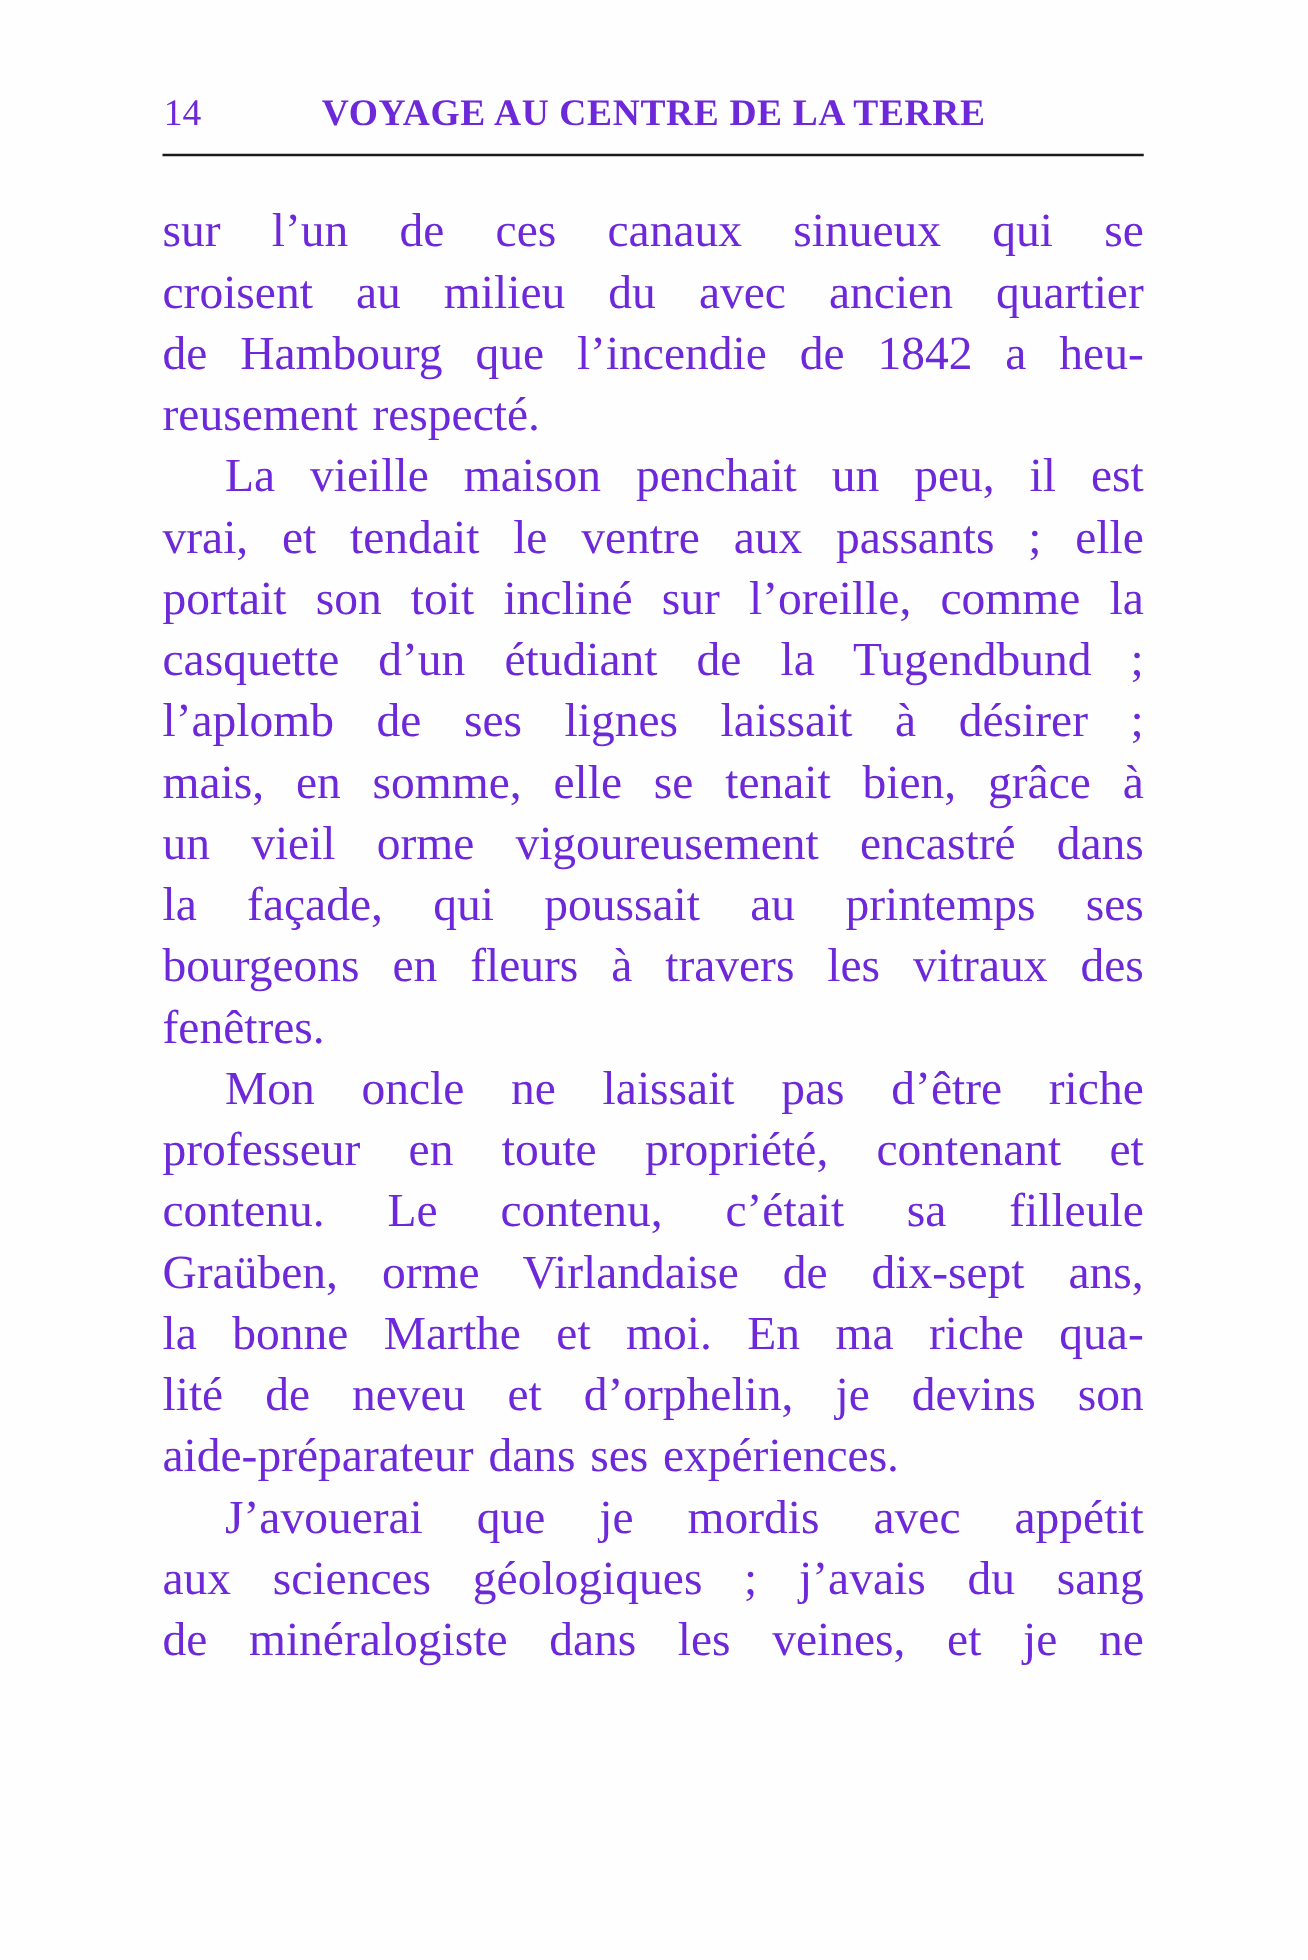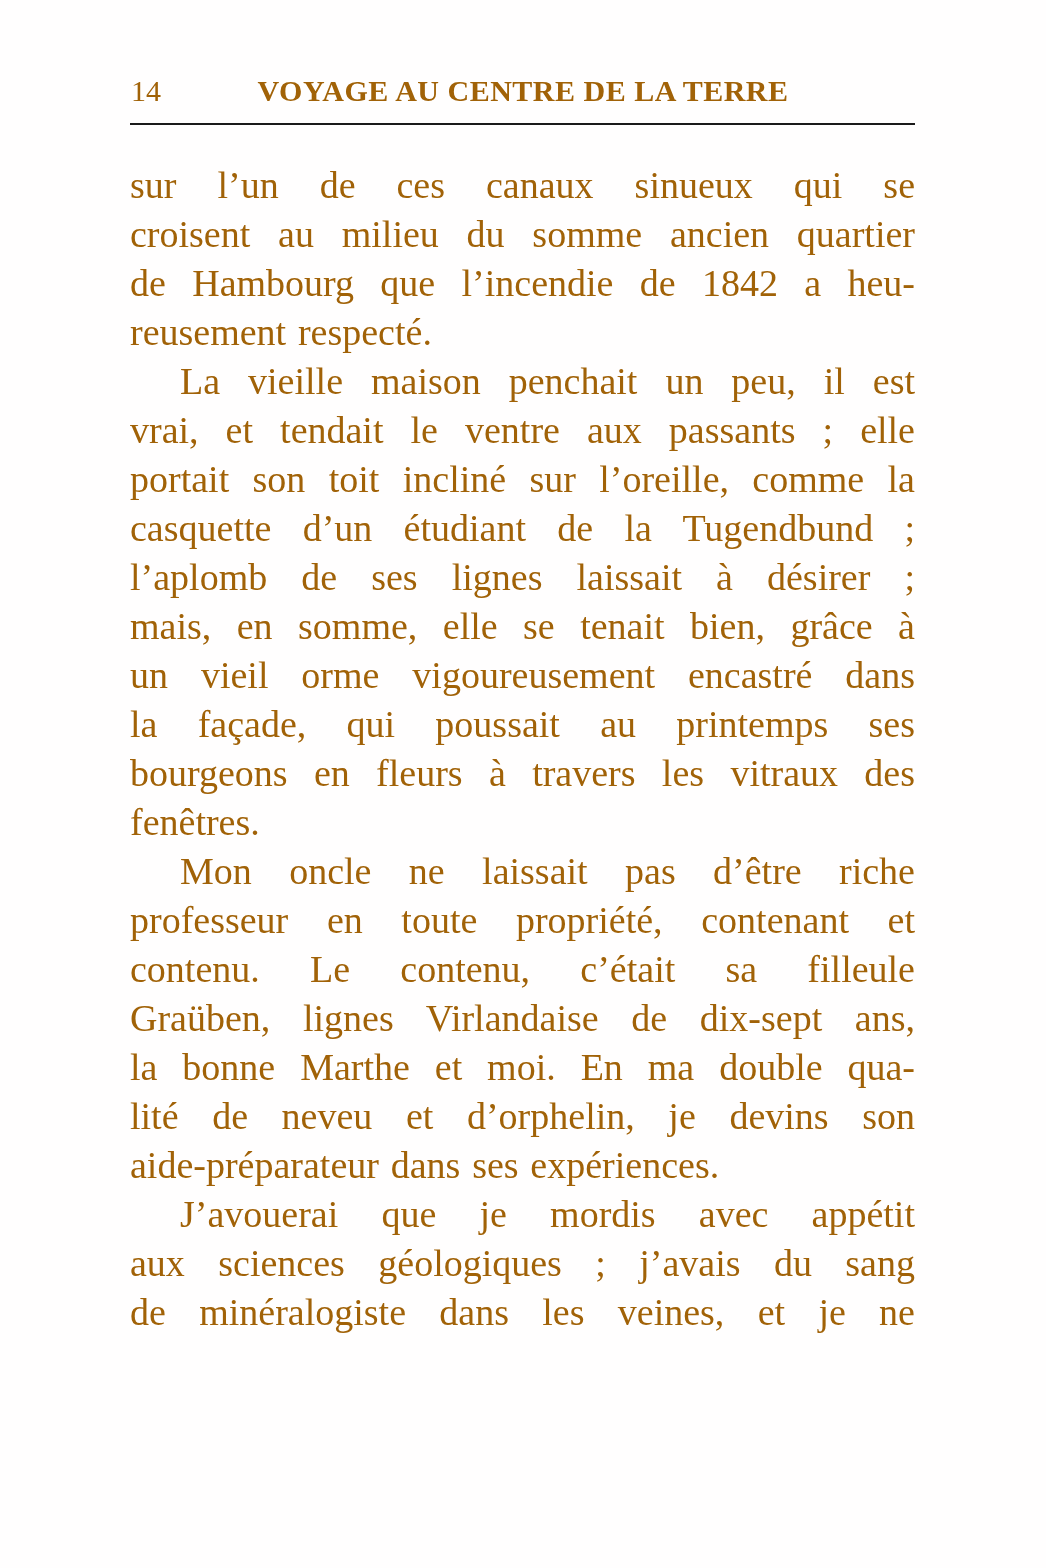--- a/index.html
+++ b/index.html
@@ -5,21 +5,21 @@
   html, body {
     margin: 0;
     padding: 0;
     background: #ffffff;
   }
   .page {
     position: relative;
     width: 1046px;
     height: 1568px;
     background: #fffefe;
-    color: #a16207;
+    color: #6d28d9;
     font-family: "Liberation Serif", "DejaVu Serif", serif;
     overflow: hidden;
     box-sizing: border-box;
   }
   .header-row {
     position: relative;
     height: 106px;
   }
   .page-number {
     position: absolute;
@@ -71,42 +71,42 @@
 
 <div class="page">
   <div class="header-row">
     <span class="page-number">14</span>
     <span class="running-title">VOYAGE AU CENTRE DE LA TERRE</span>
   </div>
   <hr class="header-rule">
   <main class="page-body">
       <div class="paragraph">
         <div class="line">sur l’un de ces canaux sinueux qui se</div>
-        <div class="line">croisent au milieu du somme ancien quartier</div>
+        <div class="line">croisent au milieu du avec ancien quartier</div>
         <div class="line">de Hambourg que l’incendie de 1842 a heu-</div>
         <div class="line line-last">reusement respecté.</div>
       </div>
       <div class="paragraph">
         <div class="line line-indent">La vieille maison penchait un peu, il est</div>
         <div class="line">vrai, et tendait le ventre aux passants ; elle</div>
         <div class="line">portait son toit incliné sur l’oreille, comme la</div>
         <div class="line">casquette d’un étudiant de la Tugendbund ;</div>
         <div class="line">l’aplomb de ses lignes laissait à désirer ;</div>
         <div class="line">mais, en somme, elle se tenait bien, grâce à</div>
         <div class="line">un vieil orme vigoureusement encastré dans</div>
         <div class="line">la façade, qui poussait au printemps ses</div>
         <div class="line">bourgeons en fleurs à travers les vitraux des</div>
         <div class="line line-last">fenêtres.</div>
       </div>
       <div class="paragraph">
         <div class="line line-indent">Mon oncle ne laissait pas d’être riche</div>
         <div class="line">professeur en toute propriété, contenant et</div>
         <div class="line">contenu. Le contenu, c’était sa filleule</div>
-        <div class="line">Graüben, lignes Virlandaise de dix-sept ans,</div>
-        <div class="line">la bonne Marthe et moi. En ma double qua-</div>
+        <div class="line">Graüben, orme Virlandaise de dix-sept ans,</div>
+        <div class="line">la bonne Marthe et moi. En ma riche qua-</div>
         <div class="line">lité de neveu et d’orphelin, je devins son</div>
         <div class="line line-last">aide-préparateur dans ses expériences.</div>
       </div>
       <div class="paragraph">
         <div class="line line-indent">J’avouerai que je mordis avec appétit</div>
         <div class="line">aux sciences géologiques ; j’avais du sang</div>
         <div class="line">de minéralogiste dans les veines, et je ne</div>
       </div>
     </main>
 </div>

